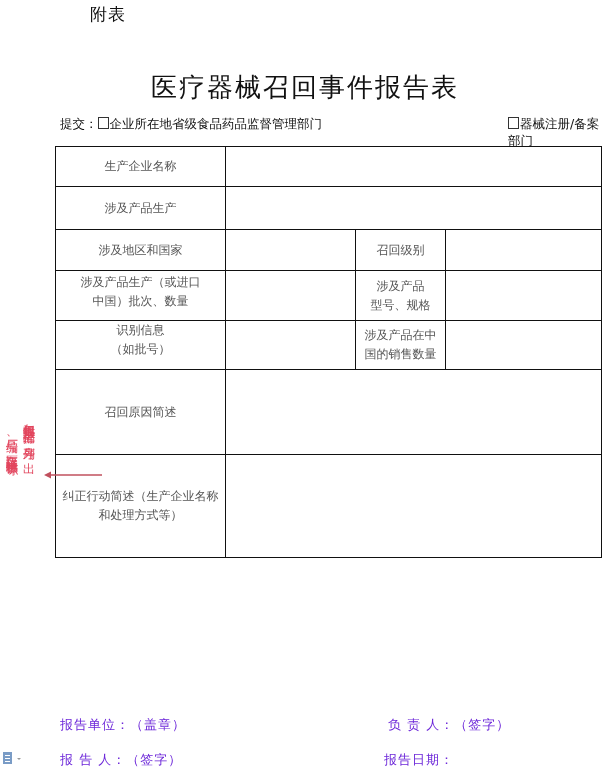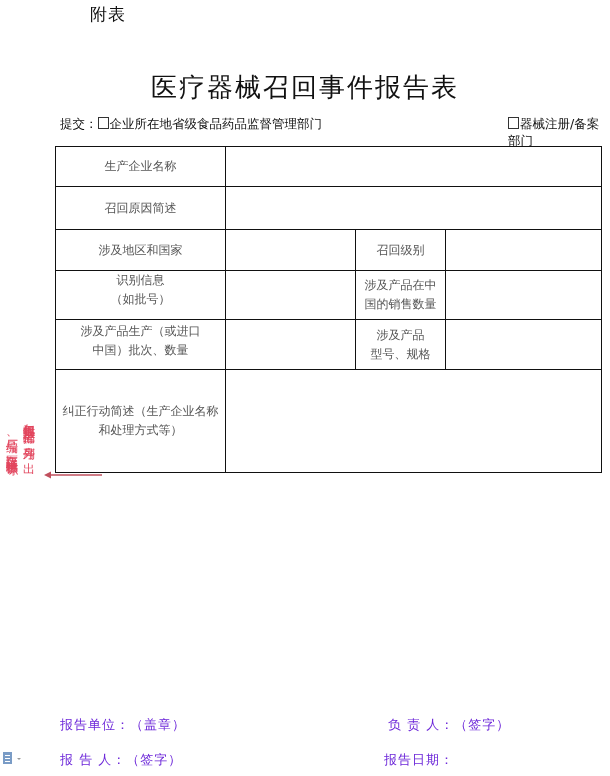--- a/index.html
+++ b/index.html
@@ -47,40 +47,44 @@
       <col style="width:130px">
       <col style="width:90px">
       <col style="width:156px">
   </colgroup>
   <tbody>
   <tr style="height:40px">
     <td>生产企业名称</td>
     <td class="value" colspan="3"></td>
   </tr>
   <tr style="height:43px">
-    <td>召回原因简述</td>
+    <td>涉及产品生产</td>
     <td class="value" colspan="3"></td>
   </tr>
   <tr style="height:41px">
     <td>涉及地区和国家</td>
     <td class="value"></td>
     <td>召回级别</td>
     <td class="value"></td>
   </tr>
+  <tr style="height:50px">
+    <td style="vertical-align:top;padding-top:2px"><span>涉及产品生产（或进口</span><br><span>中国）批次、数量</span></td>
+    <td class="value"></td>
+    <td><span>涉及产品</span><br><span>型号、规格</span></td>
+    <td class="value"></td>
+  </tr>
   <tr style="height:49px">
     <td style="vertical-align:top;padding-top:0"><span>识别信息</span><br><span>（如批号）</span></td>
     <td class="value"></td>
     <td><span>涉及产品在中</span><br><span>国的销售数量</span></td>
     <td class="value"></td>
   </tr>
-  <tr style="height:50px">
-    <td style="vertical-align:top;padding-top:2px"><span>涉及产品生产（或进口</span><br><span>中国）批次、数量</span></td>
-    <td class="value"></td>
-    <td><span>涉及产品</span><br><span>型号、规格</span></td>
-    <td class="value"></td>
+  <tr style="height:85px">
+    <td>召回原因简述</td>
+    <td class="value" colspan="3"></td>
   </tr>
   <tr style="height:103px">
     <td><span>纠正行动简述（生产企业名称</span><br><span>和处理方式等）</span></td>
     <td class="value" colspan="3"></td>
   </tr>
 </tbody>
   </table>
 
 <div class="abs side-note">
   <div class="side-col c1">包括但不限于产品批号、序列号、出</div>

